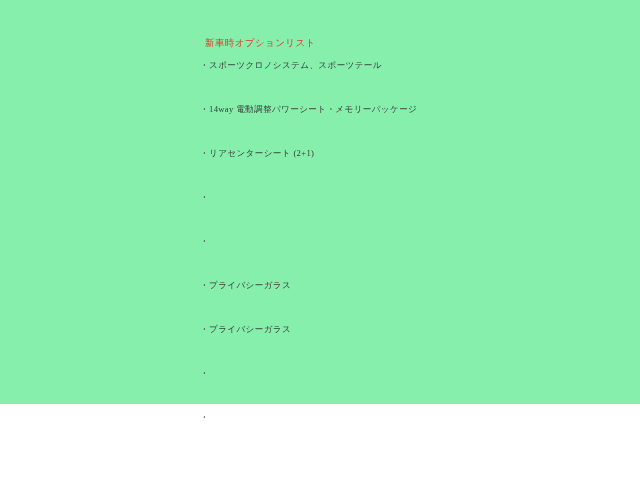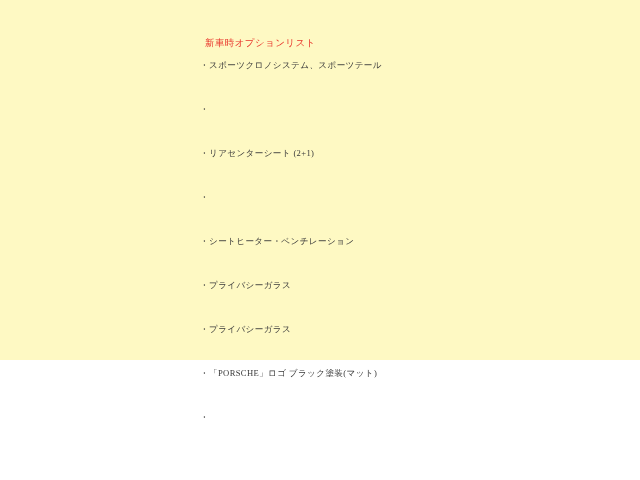--- a/index.html
+++ b/index.html
@@ -9,22 +9,22 @@
   body {
     width: 640px;
     height: 480px;
     background: #ffffff;
     font-family: "Liberation Serif", "DejaVu Serif", serif;
     overflow: hidden;
   }
   .page {
     position: relative;
     width: 640px;
-    height: 360px;
-    background: #fef9c3;
+    height: 404px;
+    background: #86efac;
     box-sizing: border-box;
   }
   .content {
     position: absolute;
     left: 200px;
     top: 36px;
     width: 420px;
   }
   .doc-title {
     color: #e8342a;
@@ -80,49 +80,48 @@
 
     <ul class="option-list">
 
       <li class="option-item first-item">
         <span class="bullet">・</span>
         <span class="item-label">スポーツクロノシステム、スポーツテール</span>
       </li>
 
       <li class="option-item">
         <span class="bullet">・</span>
+        <span class="item-label">14way 電動調整パワーシート・メモリーパッケージ</span>
       </li>
 
       <li class="option-item">
         <span class="bullet">・</span>
         <span class="item-label">リアセンターシート (2+1)</span>
       </li>
 
       <li class="option-item">
         <span class="bullet">・</span>
       </li>
 
       <li class="option-item">
         <span class="bullet">・</span>
-        <span class="item-label">シートヒーター・ベンチレーション</span>
       </li>
 
       <li class="option-item">
         <span class="bullet">・</span>
         <span class="item-label">プライバシーガラス</span>
       </li>
 
       <li class="option-item">
         <span class="bullet">・</span>
         <span class="item-label">プライバシーガラス</span>
       </li>
 
       <li class="option-item">
         <span class="bullet">・</span>
-        <span class="item-label">「PORSCHE」ロゴ ブラック塗装(マット)</span>
       </li>
 
       <li class="option-item">
         <span class="bullet">・</span>
       </li>
 
     </ul>
   </div>
 </div>
 

